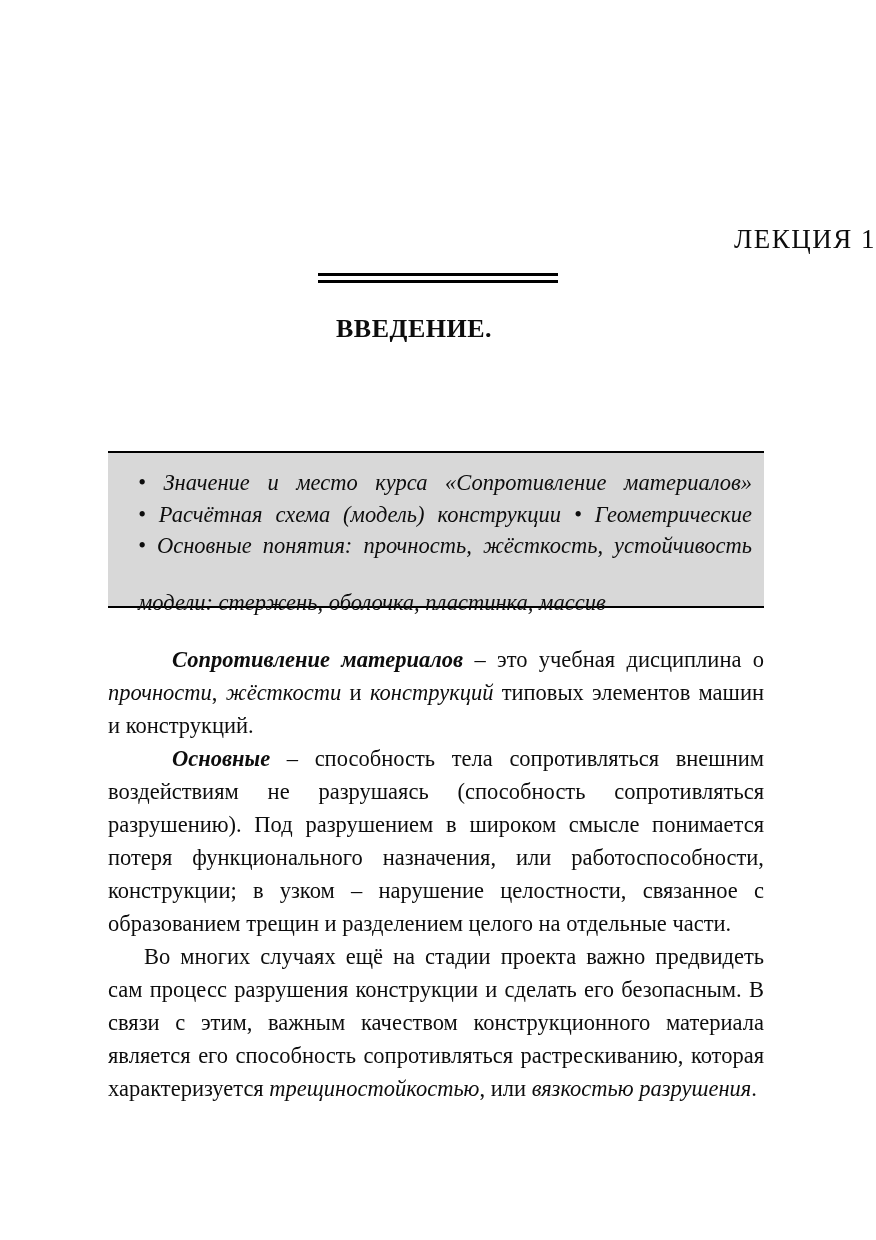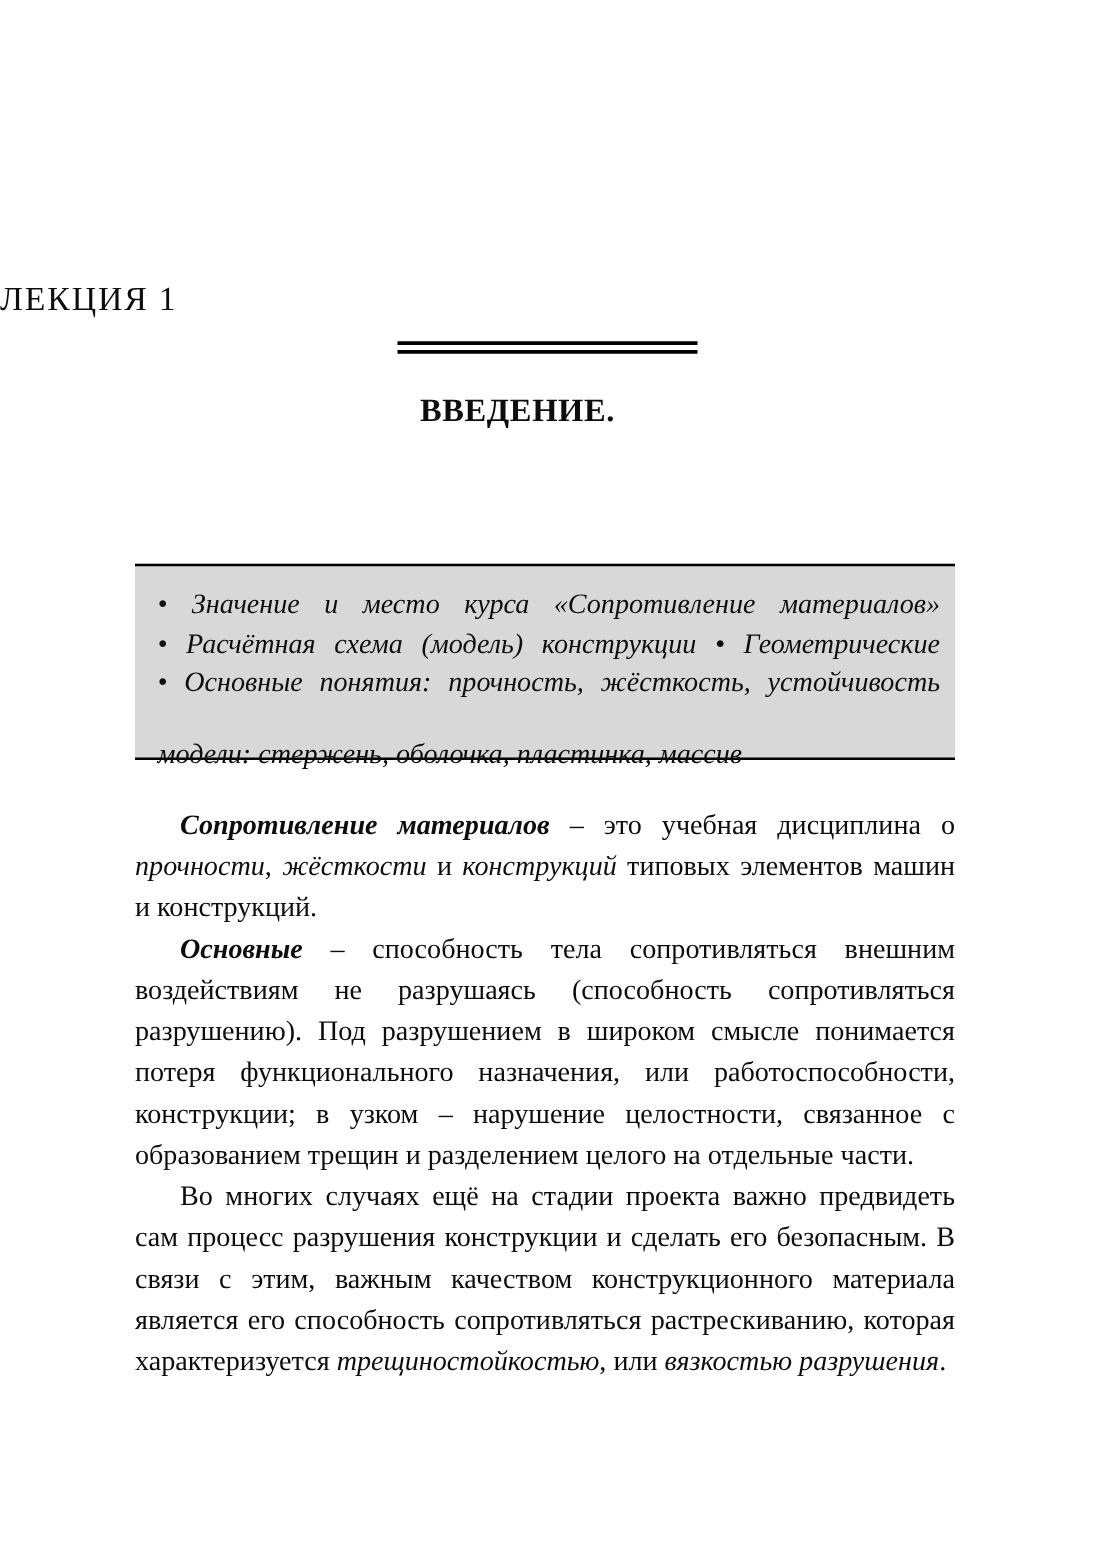--- a/index.html
+++ b/index.html
@@ -12,21 +12,21 @@
   }
   .page {
     position: relative;
     width: 876px; height: 1240px;
     background: #ffffff;
     overflow: hidden;
   }
   .lecture-label {
     position: absolute;
     top: 224px; left: 0; width: 876px;
-    text-align: left;
+    text-align: right;
     font-size: 27px;
     letter-spacing: 1.5px;
   }
   .double-rule {
     position: absolute;
     left: 318px; top: 273px;
     width: 240px; height: 10px;
     border-top: 3px solid #000000;
     border-bottom: 3px solid #000000;
   }
@@ -39,21 +39,21 @@
     line-height: 46px;
     letter-spacing: 0.5px;
   }
   .summary-box {
     position: absolute;
     left: 108px; top: 451px;
     width: 656px; height: 157px;
     background: #d8d8d8;
     border-top: 2px solid #000000;
     border-bottom: 2px solid #000000;
-    padding: 14px 12px 0 18px;
+    padding: 14px 12px 0 30px;
     font-style: italic;
     font-size: 22.5px;
     line-height: 31.5px;
   }
   .summary-line {
     text-align: justify;
     text-align-last: justify;
   }
   .summary-line.last {
     text-align: left;
@@ -64,21 +64,21 @@
     position: absolute;
     left: 108px; top: 643px;
     width: 656px;
     font-size: 22.5px;
     line-height: 33px;
     text-align: justify;
     hyphens: auto;
     -webkit-hyphens: auto;
   }
   .body-text p { margin: 0; text-indent: 36px; }
-  .term { font-weight: bold; font-style: italic; }
+  .term { font-weight: bold; font-style: italic; margin-left: 28px; }
   .em { font-style: italic; }
 </style>
 </head>
 <body>
 
 <div class="page">
 
   <div class="lecture-label">ЛЕКЦИЯ 1</div>
 
   <div class="double-rule"></div>

